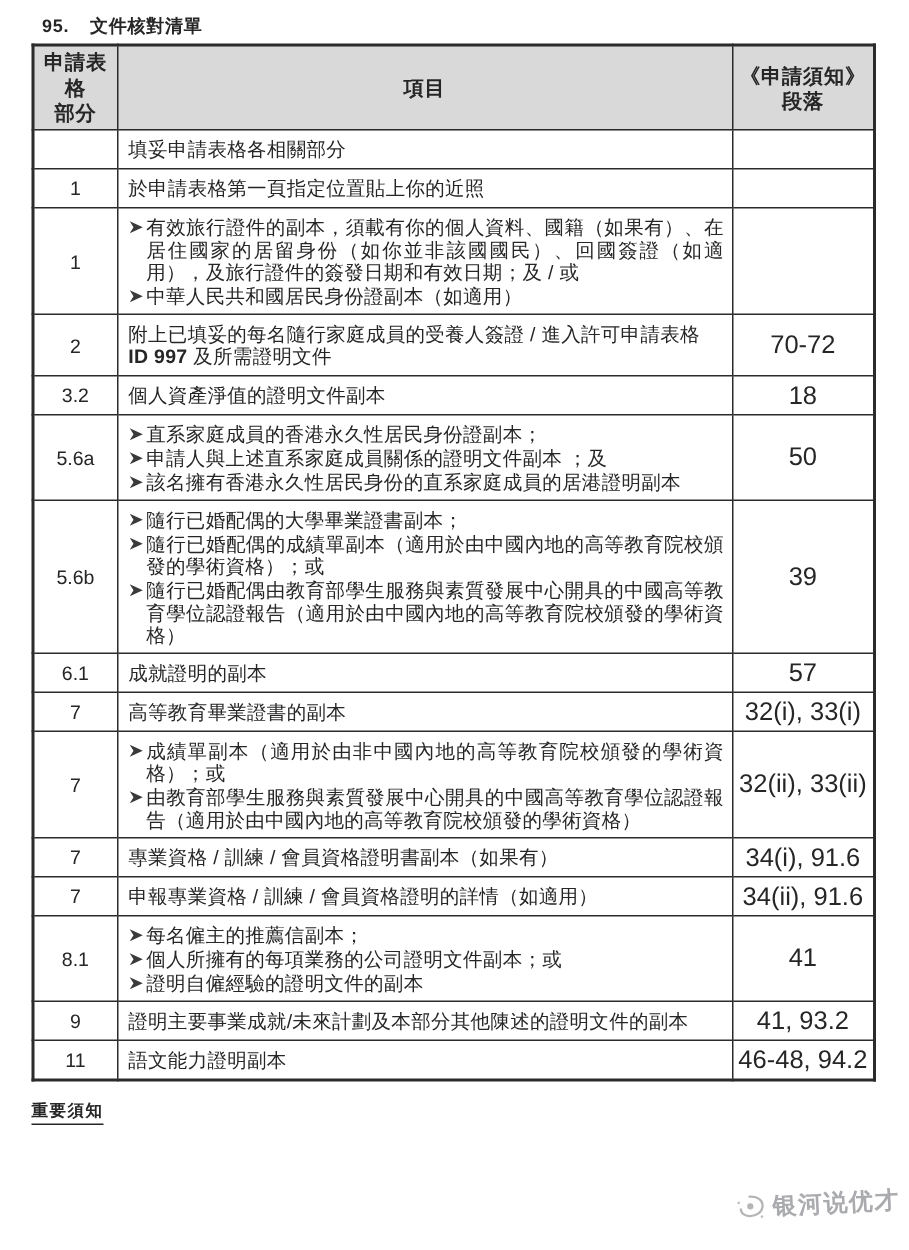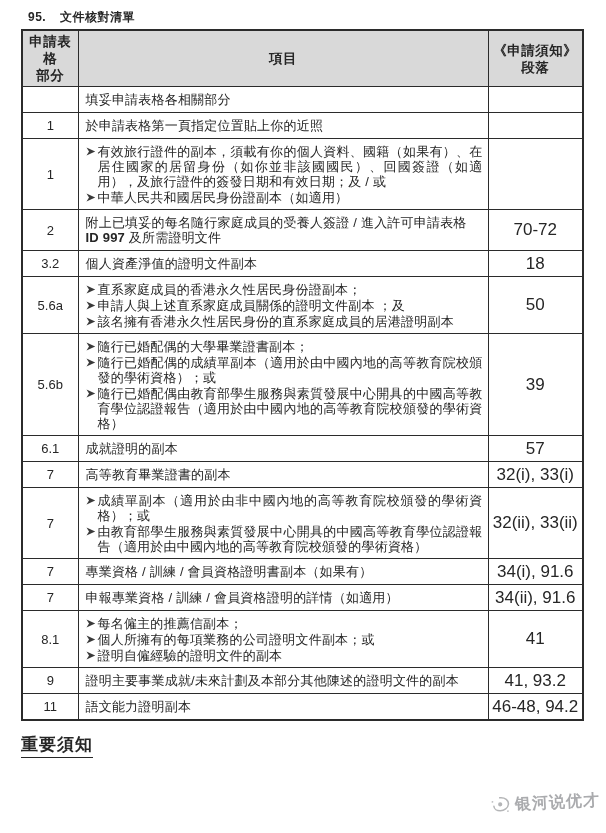--- a/index.html
+++ b/index.html
@@ -41,21 +41,21 @@
   }
   td.notes{
     text-align:center;vertical-align:middle;font-size:17px;padding:2px 2px;
   }
   .plain-line{padding:1px 0;}
   .bullet-line{display:flex;align-items:flex-start;gap:2px;padding:.5px 0;}
   .bullet-line .mk{flex:0 0 10px;margin-top:3px;}
   .bullet-line .tx{flex:1 1 auto;text-align:justify;}
 
   .footer-heading{
-    margin:12px 0 7px 21px;font-size:17px;font-weight:bold;letter-spacing:1px;
+    margin:12px 0 7px 21px;font-size:11px;font-weight:bold;letter-spacing:1px;
     display:inline-block;border-bottom:1.6px solid var(--ink);padding-bottom:1px;
   }
 
   .watermark{
     position:absolute;left:488px;top:792px;display:flex;align-items:center;gap:3px;
     color:var(--wm);font-weight:bold;font-size:16px;letter-spacing:1px;
     transform:rotate(-3deg);opacity:.85;white-space:nowrap;z-index:5;
   }
 </style>
 </head>

